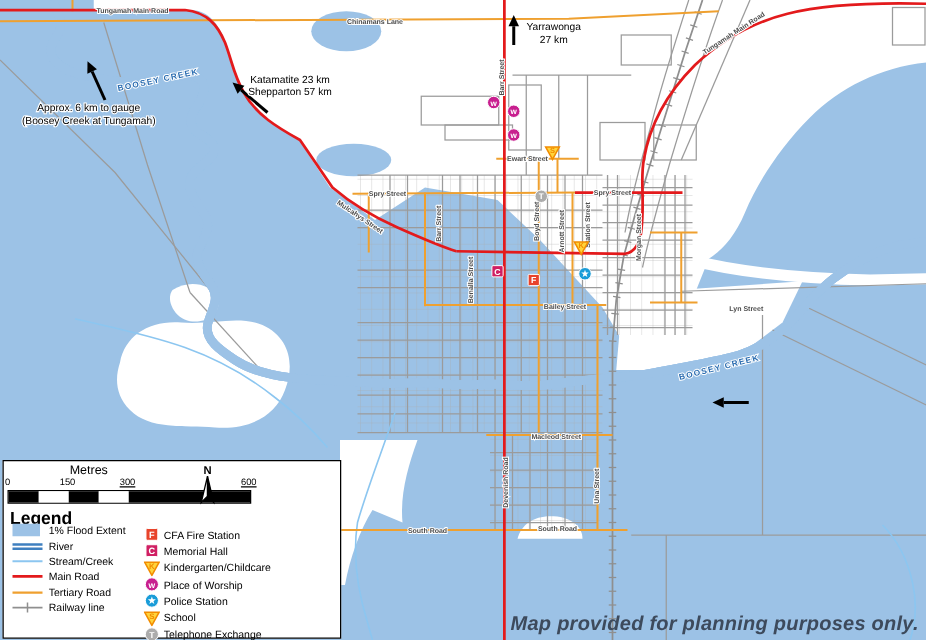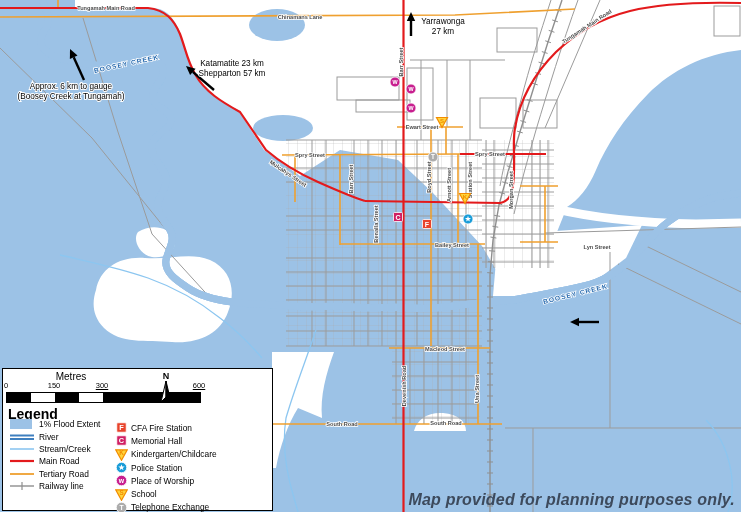--- a/index.html
+++ b/index.html
@@ -398,42 +398,42 @@
                 <text class="icon-letter" y="0.525" font-size="6.300000000000001" fill="#F28C00" style="fill:#F28C00">K</text>
               </g>
             </svg>
           </div>
           <span>Kindergarten/Childcare</span>
         </div>
         <div class="leg-row">
           <div class="sw">
             <svg width="13" height="13" viewBox="-6.5 -6.5 13 13">
               <g>
+                <circle r="5.25" fill="#C81F8F" stroke="#fff" stroke-width="0.8"></circle>
+                <text class="icon-letter" y="2.52" font-size="6.825">w</text>
+              </g>
+            </svg>
+          </div>
+          <span>Place of Worship</span>
+        </div>
+        <div class="leg-row">
+          <div class="sw">
+            <svg width="13" height="13" viewBox="-6.5 -6.5 13 13">
+              <g>
                 <circle r="5.25" fill="#199CD8" stroke="#fff" stroke-width="0.8"></circle>
                 <polygon points="0.00,-3.36 0.80,-1.10 3.20,-1.04 1.30,0.42 1.97,2.72 0.00,1.37 -1.97,2.72 -1.30,0.42 -3.20,-1.04 -0.80,-1.10" fill="#fff"></polygon>
               </g>
             </svg>
           </div>
           <span>Police Station</span>
         </div>
         <div class="leg-row">
           <div class="sw">
             <svg width="13" height="13" viewBox="-6.5 -6.5 13 13">
               <g>
-                <circle r="5.25" fill="#C81F8F" stroke="#fff" stroke-width="0.8"></circle>
-                <text class="icon-letter" y="2.52" font-size="6.825">w</text>
-              </g>
-            </svg>
-          </div>
-          <span>Place of Worship</span>
-        </div>
-        <div class="leg-row">
-          <div class="sw">
-            <svg width="13" height="13" viewBox="-6.5 -6.5 13 13">
-              <g>
                 <polygon points="-5.775,-4.7250000000000005 5.775,-4.7250000000000005 0,5.775" fill="#FFD43B" stroke="#F28C00" stroke-width="1.2"></polygon>
                 <text class="icon-letter" y="0.525" font-size="6.300000000000001" fill="#F28C00" style="fill:#F28C00">S</text>
               </g>
             </svg>
           </div>
           <span>School</span>
         </div>
         <div class="leg-row">
           <div class="sw">
             <svg width="13" height="13" viewBox="-6.5 -6.5 13 13">

